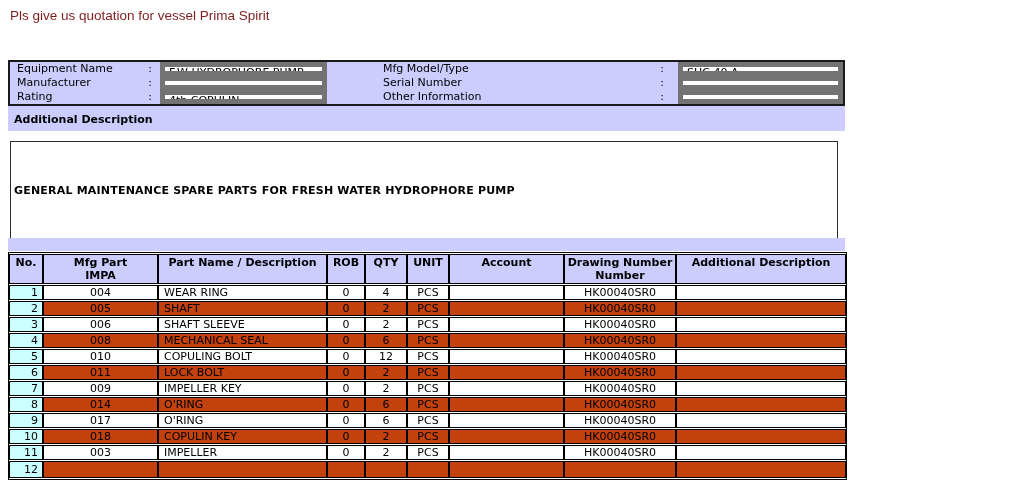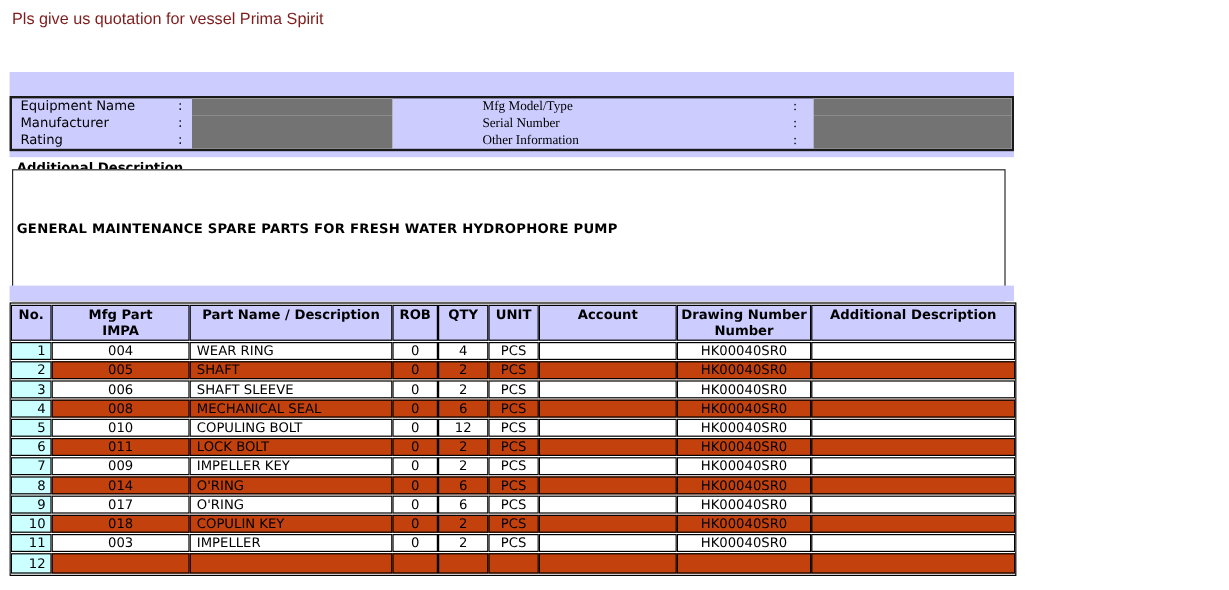--- a/index.html
+++ b/index.html
@@ -13,30 +13,30 @@
     font-family:"Liberation Sans", sans-serif; font-size:13.5px; color:#7f1d1d;
   }
   
   .equip-panel {
     position:absolute; top:60px; left:8px; width:837px; height:71px;
     background:#ccccff; box-sizing:border-box;
   }
   .equip-box {
     border:2px solid #1a1a1a; box-sizing:border-box;
     display:grid; grid-template-columns:150px 167px 351px 165px;
-    grid-auto-rows:14px; background:#ccccff;margin-top:20px;
+    grid-auto-rows:14px; background:#ccccff;
   }
   .f-lbl {
     display:flex; justify-content:space-between;
     font-size:11px; line-height:14px; padding:0 8px 0 7px;
     white-space:nowrap; overflow:hidden;
   }
-  .f-lbl.mid { padding-left:75px; padding-right:14px;font-family:Liberation Serif, serif; }
+  .f-lbl.mid { padding-left:56px; padding-right:14px; }
   .f-val {
-    background:#ffffff; border:7px solid #737373; box-sizing:border-box;
+    background:#ffffff; border:5px solid #737373; box-sizing:border-box;
     font-size:11px; line-height:12px; padding:0 4px;
     white-space:nowrap; overflow:hidden;
   }
   .f-val.center { text-align:left; }
   .add-desc-label {
     font-size:11px; font-weight:bold; padding:7px 0 0 6px;
   }
   
   .desc-box {
     position:absolute; top:141px; left:10px; width:828px; height:110px;
@@ -103,21 +103,21 @@
     <div class="f-lbl mid">
       <span>Serial Number</span>
       <span>:</span>
     </div>
     <div class="f-val center"></div>
 
     <div class="f-lbl">
       <span>Rating</span>
       <span>:</span>
     </div>
-    <div class="f-val">4th ENGINEER</div>
+    <div class="f-val">4th COPULIN</div>
     <div class="f-lbl mid">
       <span>Other Information</span>
       <span>:</span>
     </div>
     <div class="f-val center"></div>
   </div>
   <div class="add-desc-label">Additional Description</div>
 </div>
 
 <div class="desc-box">

